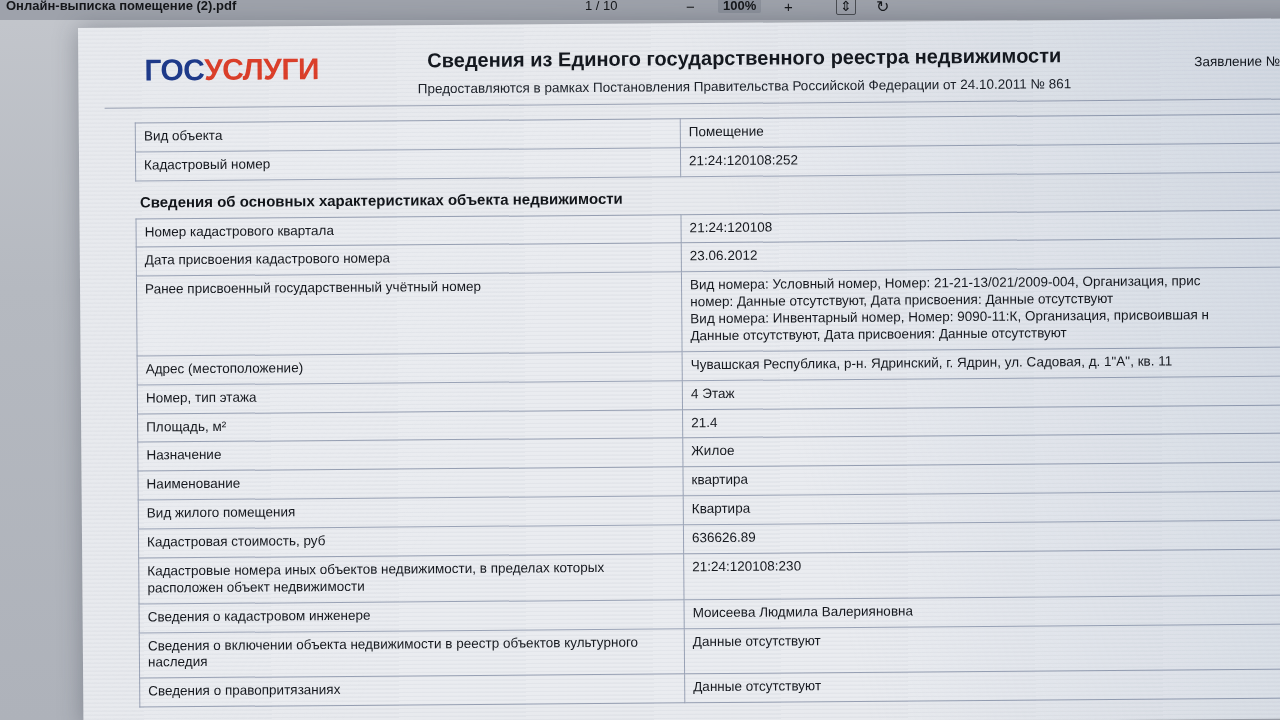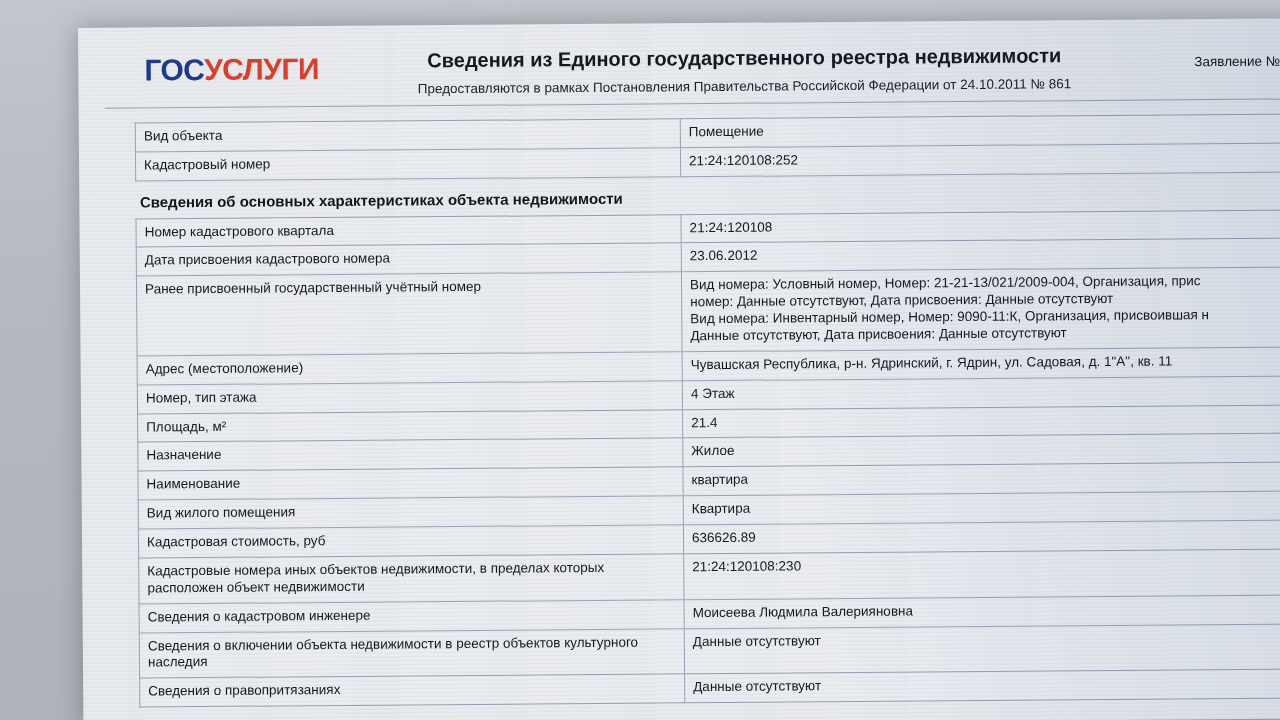--- a/index.html
+++ b/index.html
@@ -189,20 +189,29 @@
     padding: 12px 0 6px 4px;
   }
 
   .multi { white-space: pre-line; }
 </style>
 </head>
 <body>
 
 <div id="screen">
 
+  <div id="pdf-toolbar">
+    <span class="tb-title">Онлайн-выписка помещение (2).pdf</span>
+    <span class="tb-pages">1 / 10</span>
+    <span class="tb-zoom-out">−</span>
+    <span class="tb-zoom-level">100%</span>
+    <span class="tb-zoom-in">+</span>
+    <span class="tb-fit">⇕</span>
+    <span class="tb-rotate">↻</span>
+  </div>
 
   <div id="page">
     <div class="page-inner">
 
       <div class="doc-header">
         <div class="logo"><span>ГОС</span><span class="accent">УСЛУГИ</span></div>
         <div class="head-title">Сведения из Единого государственного реестра недвижимости</div>
         <div class="head-sub">Предоставляются в рамках Постановления Правительства Российской Федерации от 24.10.2011 № 861</div>
         <div class="head-right">Заявление №4</div>
       </div>

